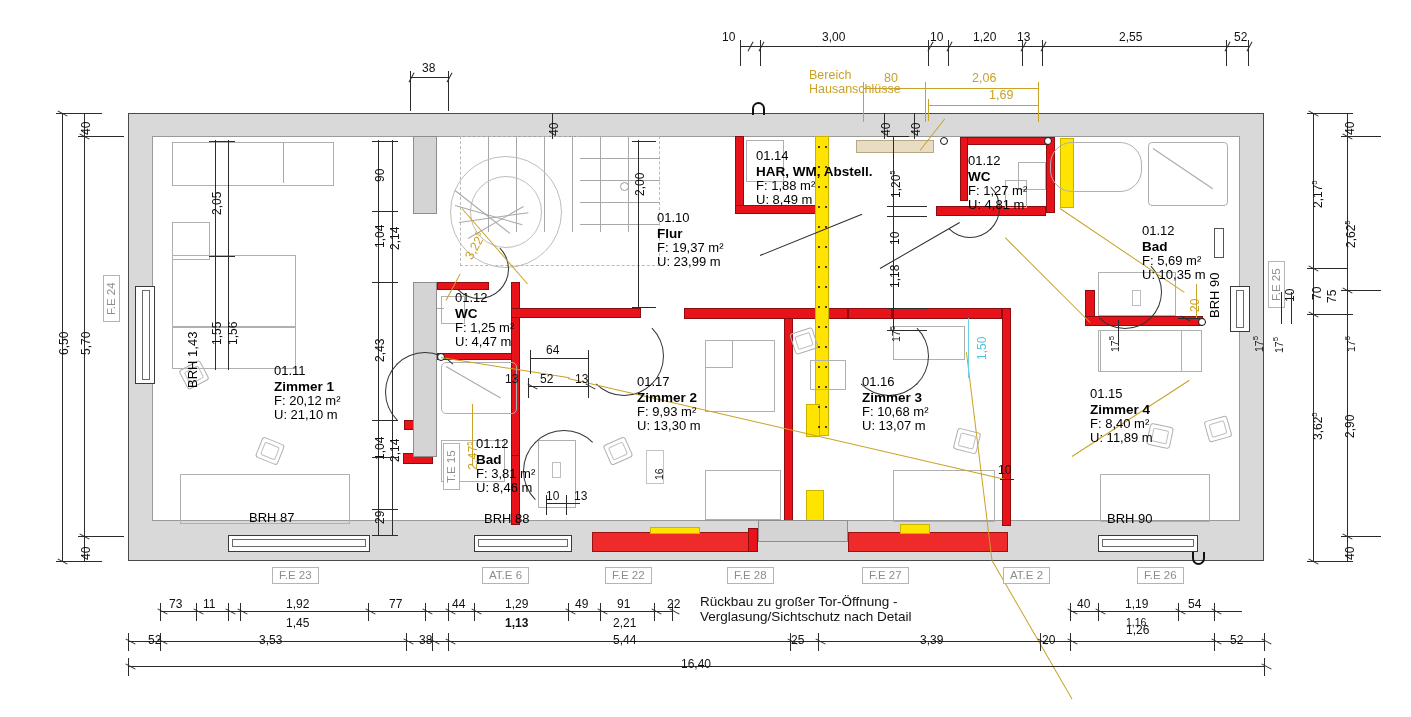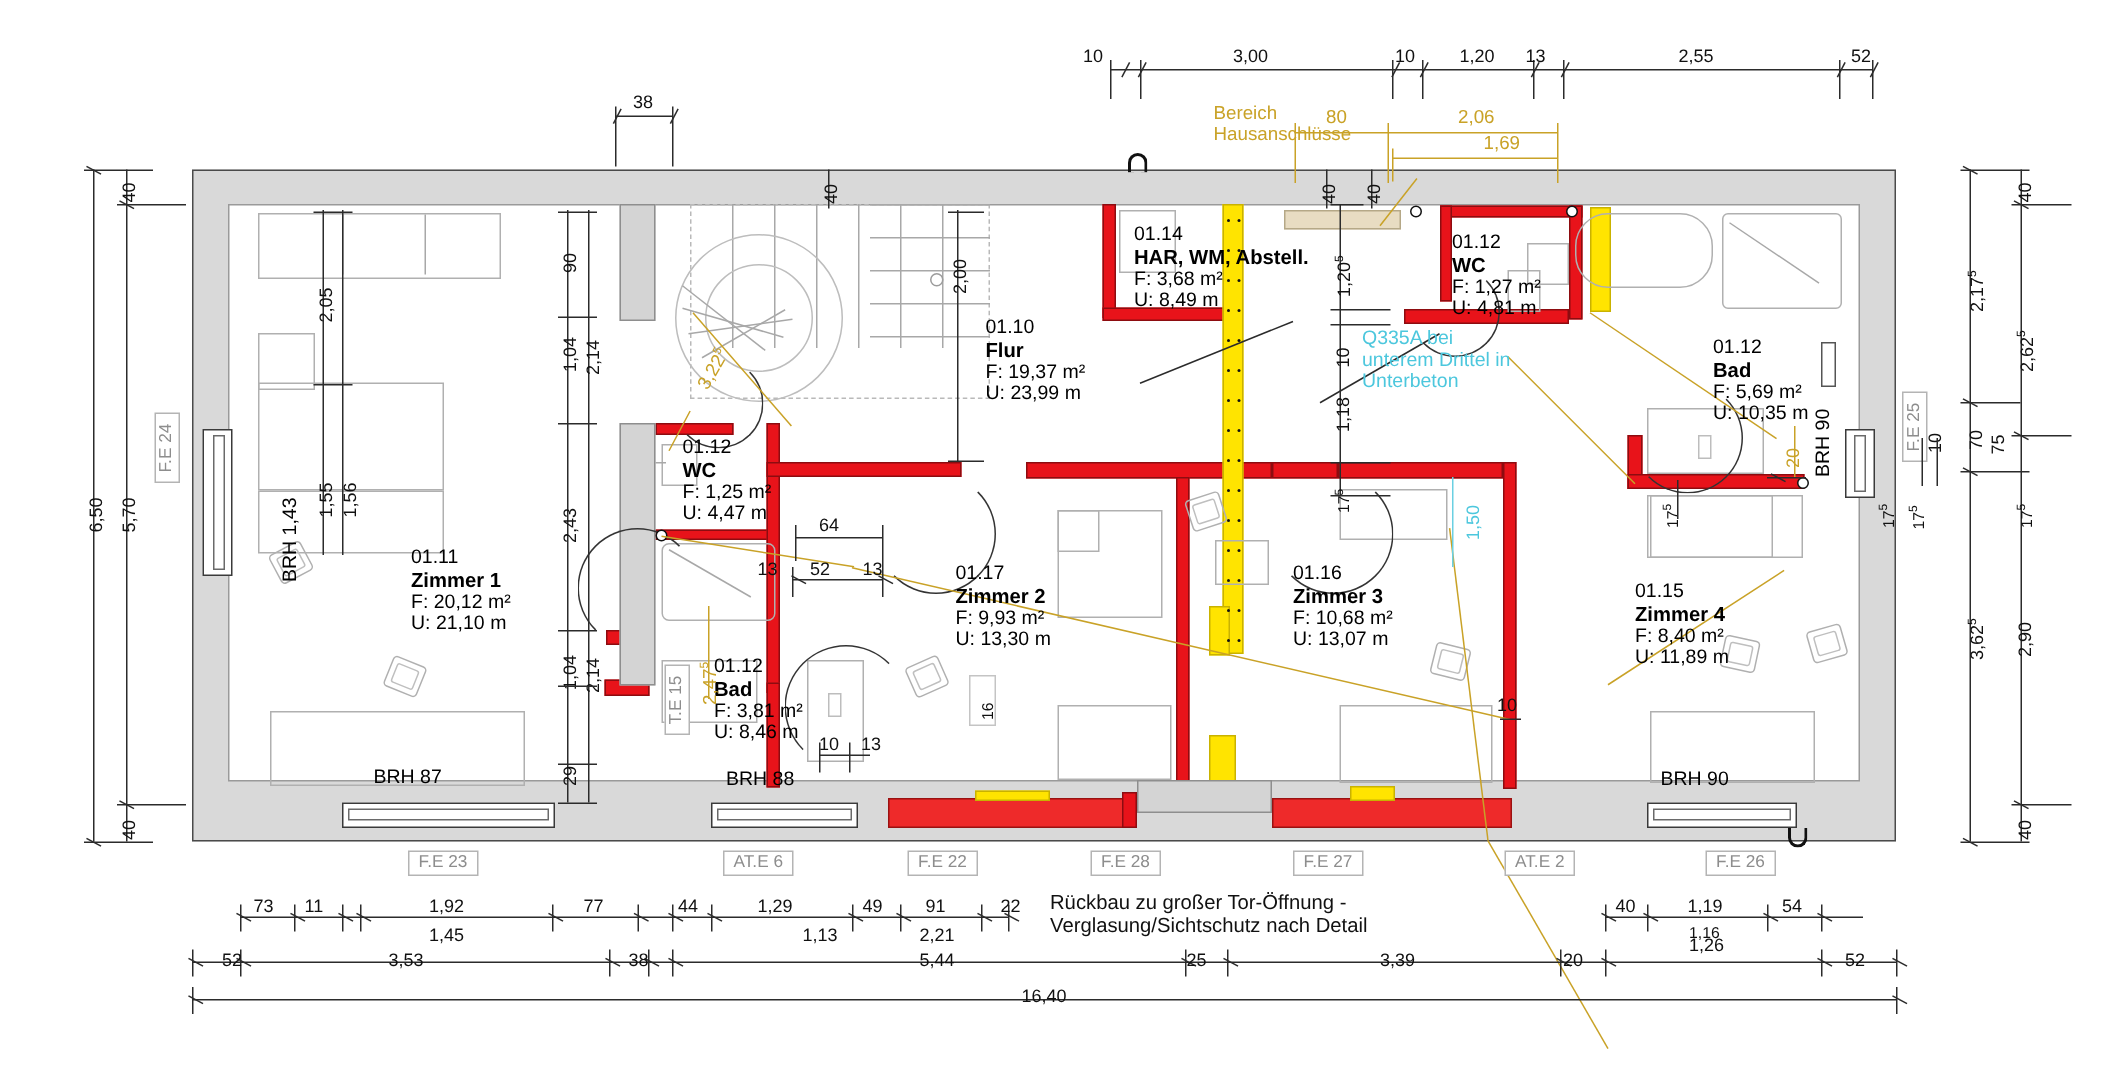--- a/index.html
+++ b/index.html
@@ -296,21 +296,21 @@
   <div class="t" style="left:657px;top:211px;">
     <div class="rm-no">01.10</div>
     <div class="rm-nm">Flur</div>
     <div class="rm-ar">F: 19,37 m²</div>
     <div class="rm-ar">U: 23,99 m</div>
   </div>
 
   <div class="t" style="left:756px;top:149px;">
     <div class="rm-no">01.14</div>
     <div class="rm-nm">HAR, WM, Abstell.</div>
-    <div class="rm-ar">F: 3,68 m²</div>
+    <div class="rm-ar">F: 1,88 m²</div>
     <div class="rm-ar">U: 8,49 m</div>
   </div>
 
   <div class="t" style="left:637px;top:375px;">
     <div class="rm-no">01.17</div>
     <div class="rm-nm">Zimmer 2</div>
     <div class="rm-ar">F: 9,93 m²</div>
     <div class="rm-ar">U: 13,30 m</div>
   </div>
 
@@ -357,25 +357,20 @@
   <div class="fe" style="left:862px;top:567px;">F.E 27</div>
   <div class="fe" style="left:1003px;top:567px;">AT.E 2</div>
   <div class="fe" style="left:1137px;top:567px;">F.E 26</div>
   <div class="fe rot" style="left:1268px;top:308px;">F.E 25</div>
 
   <div class="t ylw" style="left:809px;top:68px;">
     <div>Bereich</div>
     <div>Hausanschlüsse</div>
   </div>
 
-  <div class="t cyan" style="left:908px;top:218px;">
-    <div>Q335A bei</div>
-    <div>unterem Drittel in</div>
-    <div>Unterbeton</div>
-  </div>
 
   <div class="t note" style="left:700px;top:594px;">
     <div>Rückbau zu großer Tor-Öffnung -</div>
     <div>Verglasung/Sichtschutz nach Detail</div>
   </div>
 
   <div class="ab hl" style="left:740px;top:46px;width:508px;"></div>
   <div class="extv" style="left:740px;top:40px;height:26px;"></div>
   <div class="extv" style="left:760px;top:40px;height:26px;"></div>
   <div class="extv" style="left:928px;top:40px;height:26px;"></div>
@@ -505,21 +500,21 @@
   <div class="t dim" style="left:452px;top:598px;">44</div>
   <div class="t dim" style="left:505px;top:598px;">1,29</div>
   <div class="t dim" style="left:575px;top:598px;">49</div>
   <div class="t dim" style="left:617px;top:598px;">91</div>
   <div class="t dim" style="left:667px;top:598px;">22</div>
   <div class="t dim" style="left:1077px;top:598px;">40</div>
   <div class="t dim" style="left:1125px;top:598px;">1,19</div>
   <div class="t dim" style="left:1188px;top:598px;">54</div>
 
   <div class="t dim" style="left:286px;top:617px;">1,45</div>
-  <div class="t dim" style="left:535px;top:617px;">1,13</div>
+  <div class="t dim" style="left:505px;top:617px;font-weight:bold;">1,13</div>
   <div class="t dim" style="left:613px;top:617px;">2,21</div>
   <div class="t dimS" style="left:1126px;top:617px;">1,16</div>
 
   <div class="ab hl" style="left:128px;top:641px;width:1136px;"></div>
   <div class="extv" style="left:128px;top:633px;height:18px;"></div>
   <div class="extv" style="left:160px;top:633px;height:18px;"></div>
   <div class="extv" style="left:406px;top:633px;height:18px;"></div>
   <div class="extv" style="left:432px;top:633px;height:18px;"></div>
   <div class="extv" style="left:448px;top:633px;height:18px;"></div>
   <div class="extv" style="left:790px;top:633px;height:18px;"></div>

